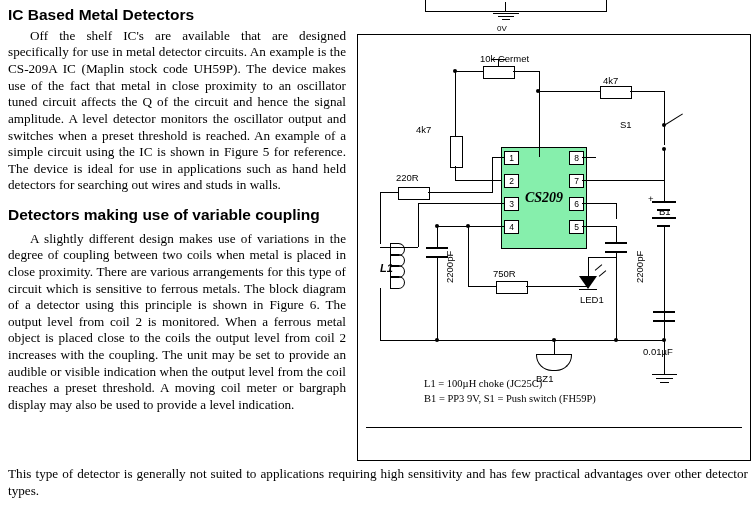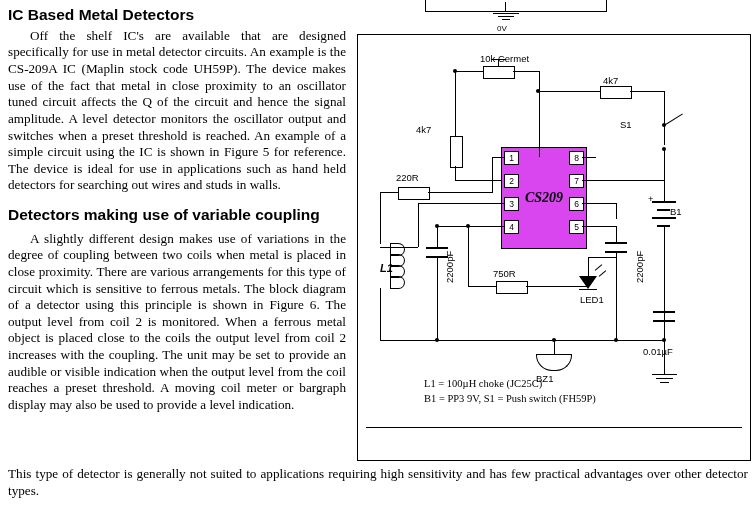--- a/index.html
+++ b/index.html
@@ -88,21 +88,21 @@
     transform:rotate(-90deg);
   }
 
   
   .res-h{position:absolute;border:1px solid #000;background:#fff;width:30px;height:11px;}
   .res-v{position:absolute;border:1px solid #000;background:#fff;width:11px;height:30px;}
 
   
   .ic{
     position:absolute;left:143px;top:112px;width:84px;height:100px;
-    border:1px solid #000;background:#d946ef;
+    border:1px solid #000;background:#86efac;
   }
   .ic-name{
     position:absolute;left:0;top:42px;width:84px;text-align:center;
     font-family:"Liberation Serif", serif;font-style:italic;font-weight:bold;font-size:14px;
   }
   .pin-num{
     position:absolute;border:1px solid #000;background:#fff;
     width:13px;height:12px;font-family:"Liberation Sans", sans-serif;
     font-size:8.5px;text-align:center;line-height:12px;
   }
@@ -179,21 +179,21 @@
 
   <div class="fig">
     <div class="fig-inner">
 
       <div class="lbl" style="left:122px;top:18px;">10k Cermet</div>
       <div class="lbl" style="left:245px;top:40px;">4k7</div>
       <div class="lbl" style="left:58px;top:89px;">4k7</div>
       <div class="lbl" style="left:38px;top:137px;">220R</div>
       <div class="lbl" style="left:135px;top:233px;">750R</div>
       <div class="lbl" style="left:262px;top:84px;">S1</div>
-      <div class="lbl" style="left:312px;top:171px;text-align:center;">B1</div>
+      <div class="lbl" style="left:301px;top:171px;text-align:center;">B1</div>
       <div class="lbl" style="left:290px;top:158px;">+</div>
       <div class="lbl" style="left:222px;top:259px;">LED1</div>
       <div class="lbl" style="left:178px;top:338px;">BZ1</div>
       <div class="lbl" style="left:285px;top:311px;">0.01µF</div>
       <div class="lbl" style="left:22px;top:227px;font-size:11px;font-weight:bold;font-style:italic;">L1</div>
       <div class="vlbl" style="left:86px;top:248px;">2200pF</div>
       <div class="vlbl" style="left:276px;top:248px;">2200pF</div>
 
       <div class="res-h" style="left:125px;top:31px;"></div>
       <div class="wire h" style="left:97px;top:36px;width:28px;"></div>

